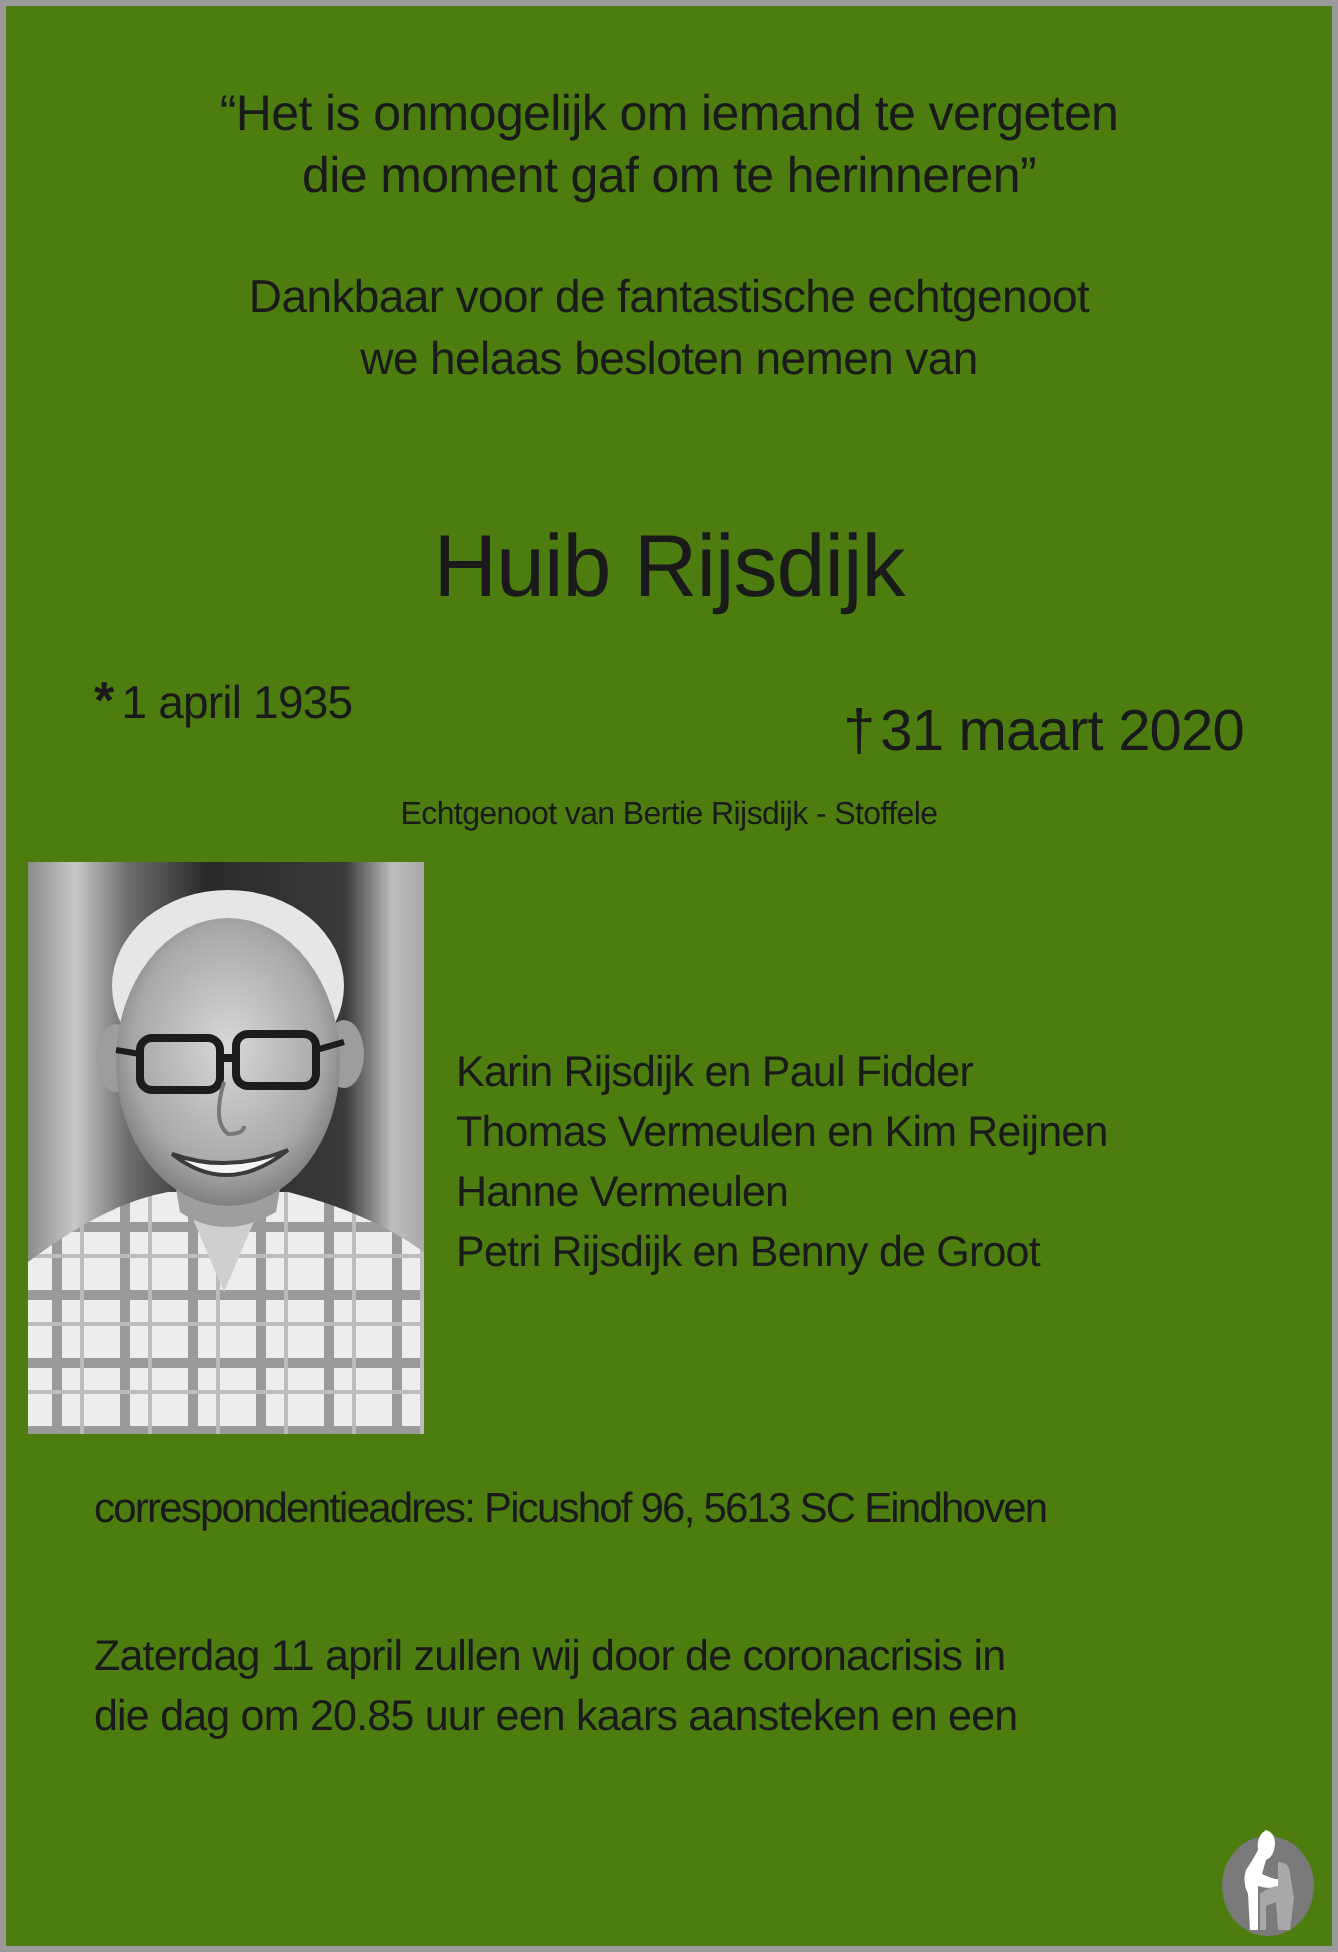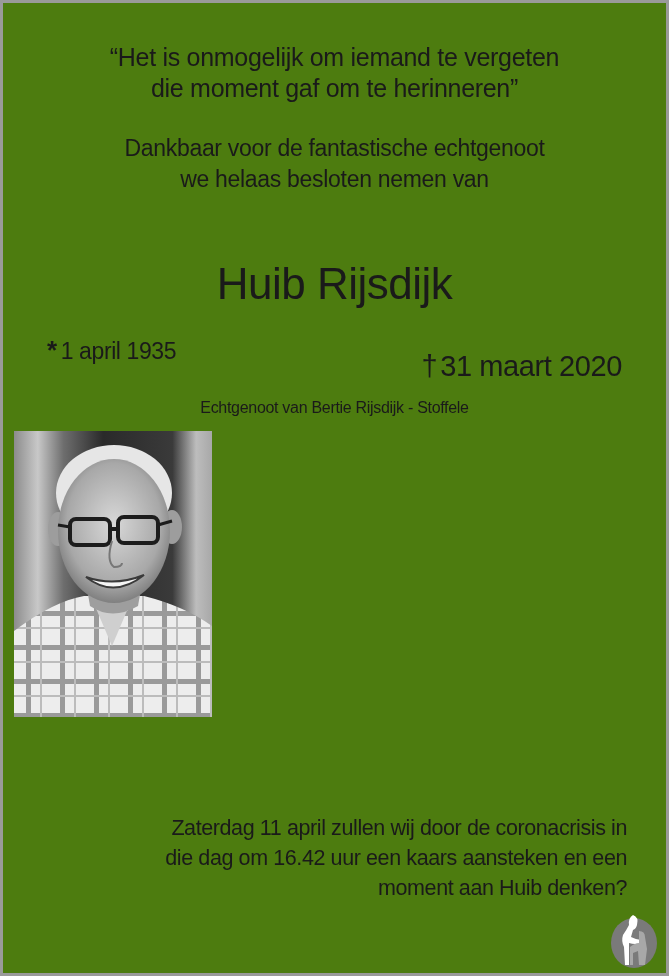--- a/index.html
+++ b/index.html
@@ -98,21 +98,21 @@
       white-space: nowrap;
     }
     .announcement {
       left: 44px;
       top: 810px;
       width: 580px;
       font-size: 21.5px;
       line-height: 30px;
       letter-spacing: -0.4px;
     }
-    .announcement div { white-space: nowrap; text-align: right; }
+    .announcement div { white-space: nowrap; }
     .logo {
       left: 606px;
       top: 910px;
       width: 50px;
       height: 56px;
     }
   </style>
 </head>
 <body>
 
@@ -184,26 +184,32 @@
       <line x1="96" y1="98" x2="104" y2="98" stroke="#1c1c1c" stroke-width="4"></line>
       <line x1="44" y1="94" x2="56" y2="96" stroke="#1c1c1c" stroke-width="3"></line>
       <line x1="144" y1="94" x2="158" y2="90" stroke="#1c1c1c" stroke-width="3"></line>
 
       <path d="M98 110 Q92 130 100 136 Q108 136 108 132" fill="none" stroke="#777" stroke-width="2"></path>
 
       <path d="M72 146 Q100 168 130 144 Q100 156 72 146 Z" fill="#f5f5f5" stroke="#3a3a3a" stroke-width="2"></path>
     </svg>
   </div>
 
-
+  <div class="abs children">
+    <div>Karin Rijsdijk en Paul Fidder</div>
+    <div>Thomas Vermeulen en Kim Reijnen</div>
+    <div>Hanne Vermeulen</div>
+    <div>Petri Rijsdijk en Benny de Groot</div>
+  </div>
+
+  <div class="abs address">correspondentieadres: Picushof 96, 5613 SC Eindhoven</div>
 
   <div class="abs announcement">
     <div>Zaterdag 11 april zullen wij door de coronacrisis in</div>
-    <div>die dag om 16.42 uur een kaars aansteken en een</div>
-    <div>moment aan Huib denken?</div>
+    <div>die dag om 20.85 uur een kaars aansteken en een</div>
   </div>
 
   <div class="abs logo">
     <svg width="50" height="56" viewBox="0 0 50 56" xmlns="http://www.w3.org/2000/svg">
       <ellipse cx="25" cy="30" rx="23" ry="25" fill="#7a7a7a"></ellipse>
 
       <path d="M24 2 Q30 4 28 12 Q27 16 24 17 L22 24 Q30 28 34 26 L34 30 Q26 32 20 30 L20 52 L16 52 L15 34 Q12 28 14 22 Q18 16 20 12 Q19 5 24 2 Z" fill="#ffffff"></path>
 
       <path d="M30 18 Q36 18 36 24 L38 36 L36 52 L30 52 L29 38 L24 40 L24 52 L21 52 L21 34 Q26 30 30 30 Z" fill="#a8a8a8"></path>
     </svg>

